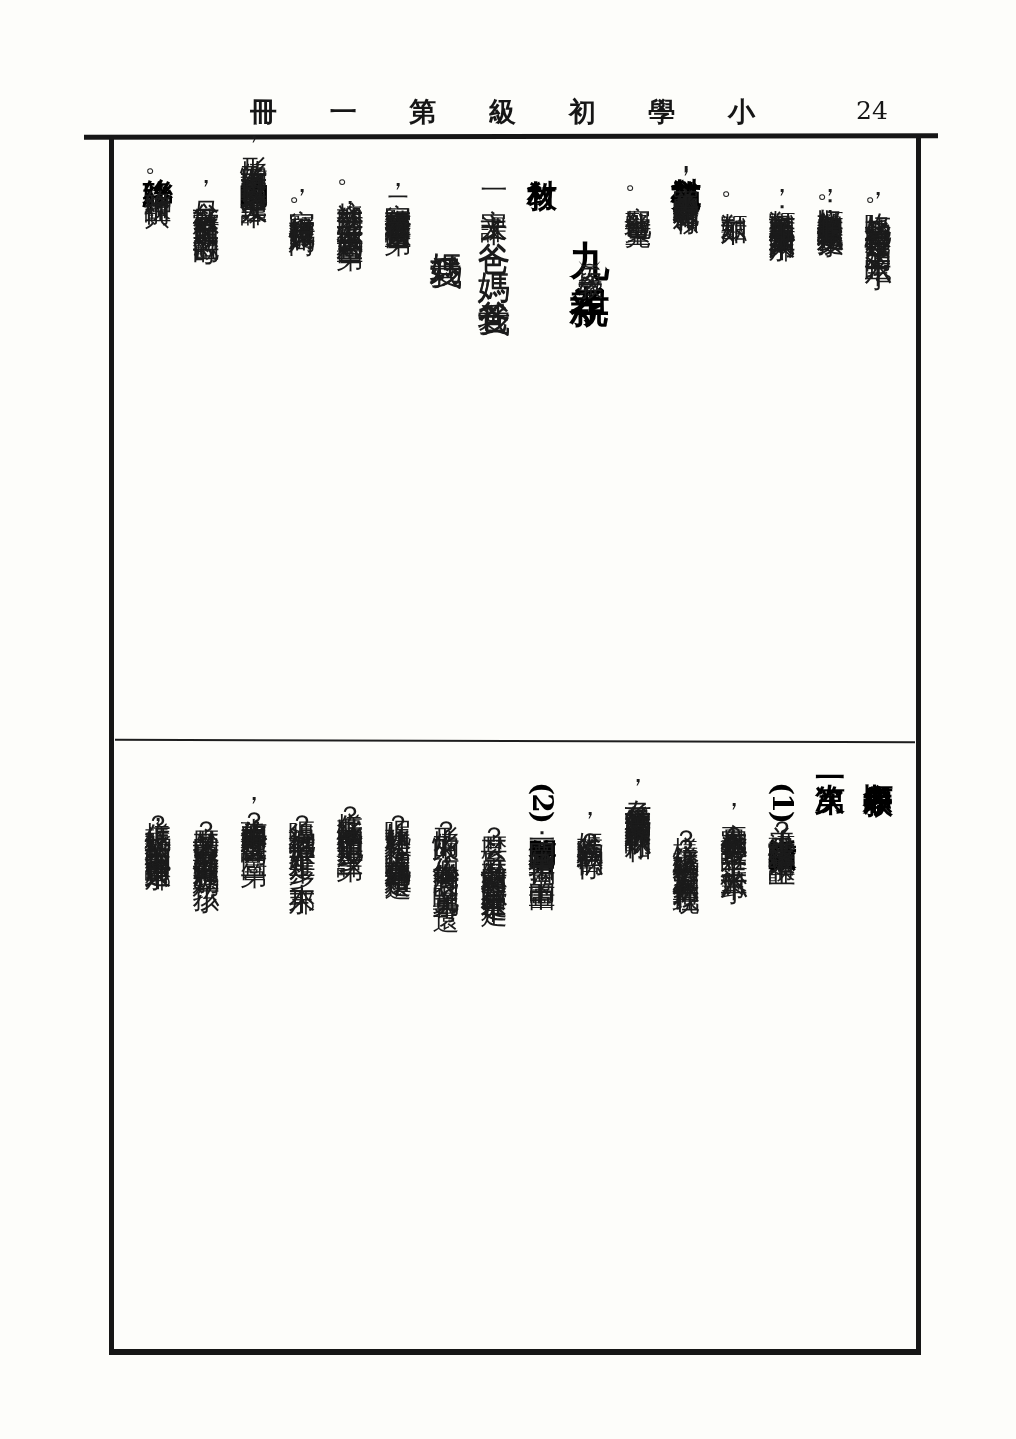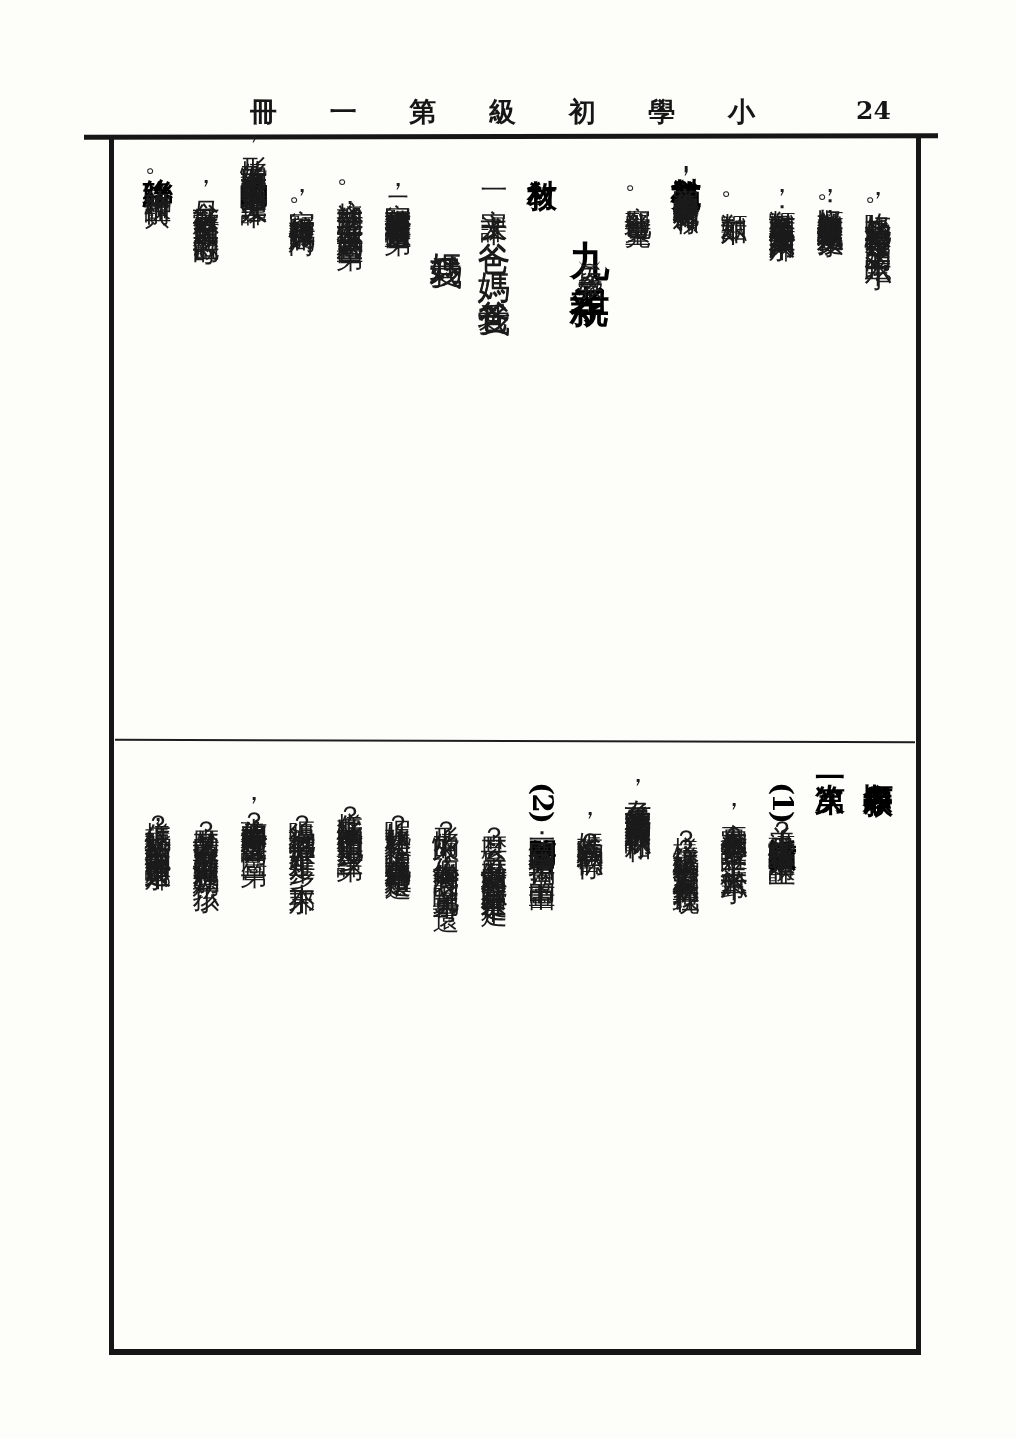--- a/index.html
+++ b/index.html
@@ -1,21 +1,21 @@
 <!DOCTYPE html>
 <html><head>
 <meta charset="utf-8">
 <style>
   html,body{margin:0;padding:0;background:#e9e7e2;}
   .page{position:relative;width:1016px;height:1439px;background:#fdfdfa;overflow:hidden;
         font-family:"DejaVu Serif","Liberation Serif",serif;color:#1b1b1b;}
   
   .folio{position:absolute;top:94px;left:250px;width:505px;display:flex;
          justify-content:space-between;font-size:27px;font-weight:bold;color:#161616;}
-  .page-num{position:absolute;top:96px;left:856px;font-size:25px;font-weight:bold;color:#161616;}
+  .page-num{position:absolute;top:96px;left:856px;font-size:25px;font-weight:normal;color:#161616;}
   .top-rule{position:absolute;left:84px;top:134px;width:854px;height:5px;background:#161616;
             transform:rotate(-0.1deg);}
   
   .frame{position:absolute;left:109px;top:136px;width:812px;height:1219px;box-sizing:border-box;
          border-left:5px solid #161616;border-right:5px solid #161616;border-bottom:6px solid #161616;
          display:flex;flex-direction:column;}
   .divider{height:2px;background:#1e1e1e;margin:0 1px;transform:rotate(0.18deg);}
   .half{writing-mode:vertical-rl;text-orientation:mixed;box-sizing:border-box;
         padding:12px 20px 0 16px;overflow:hidden;}
   .upper{height:604px;}

